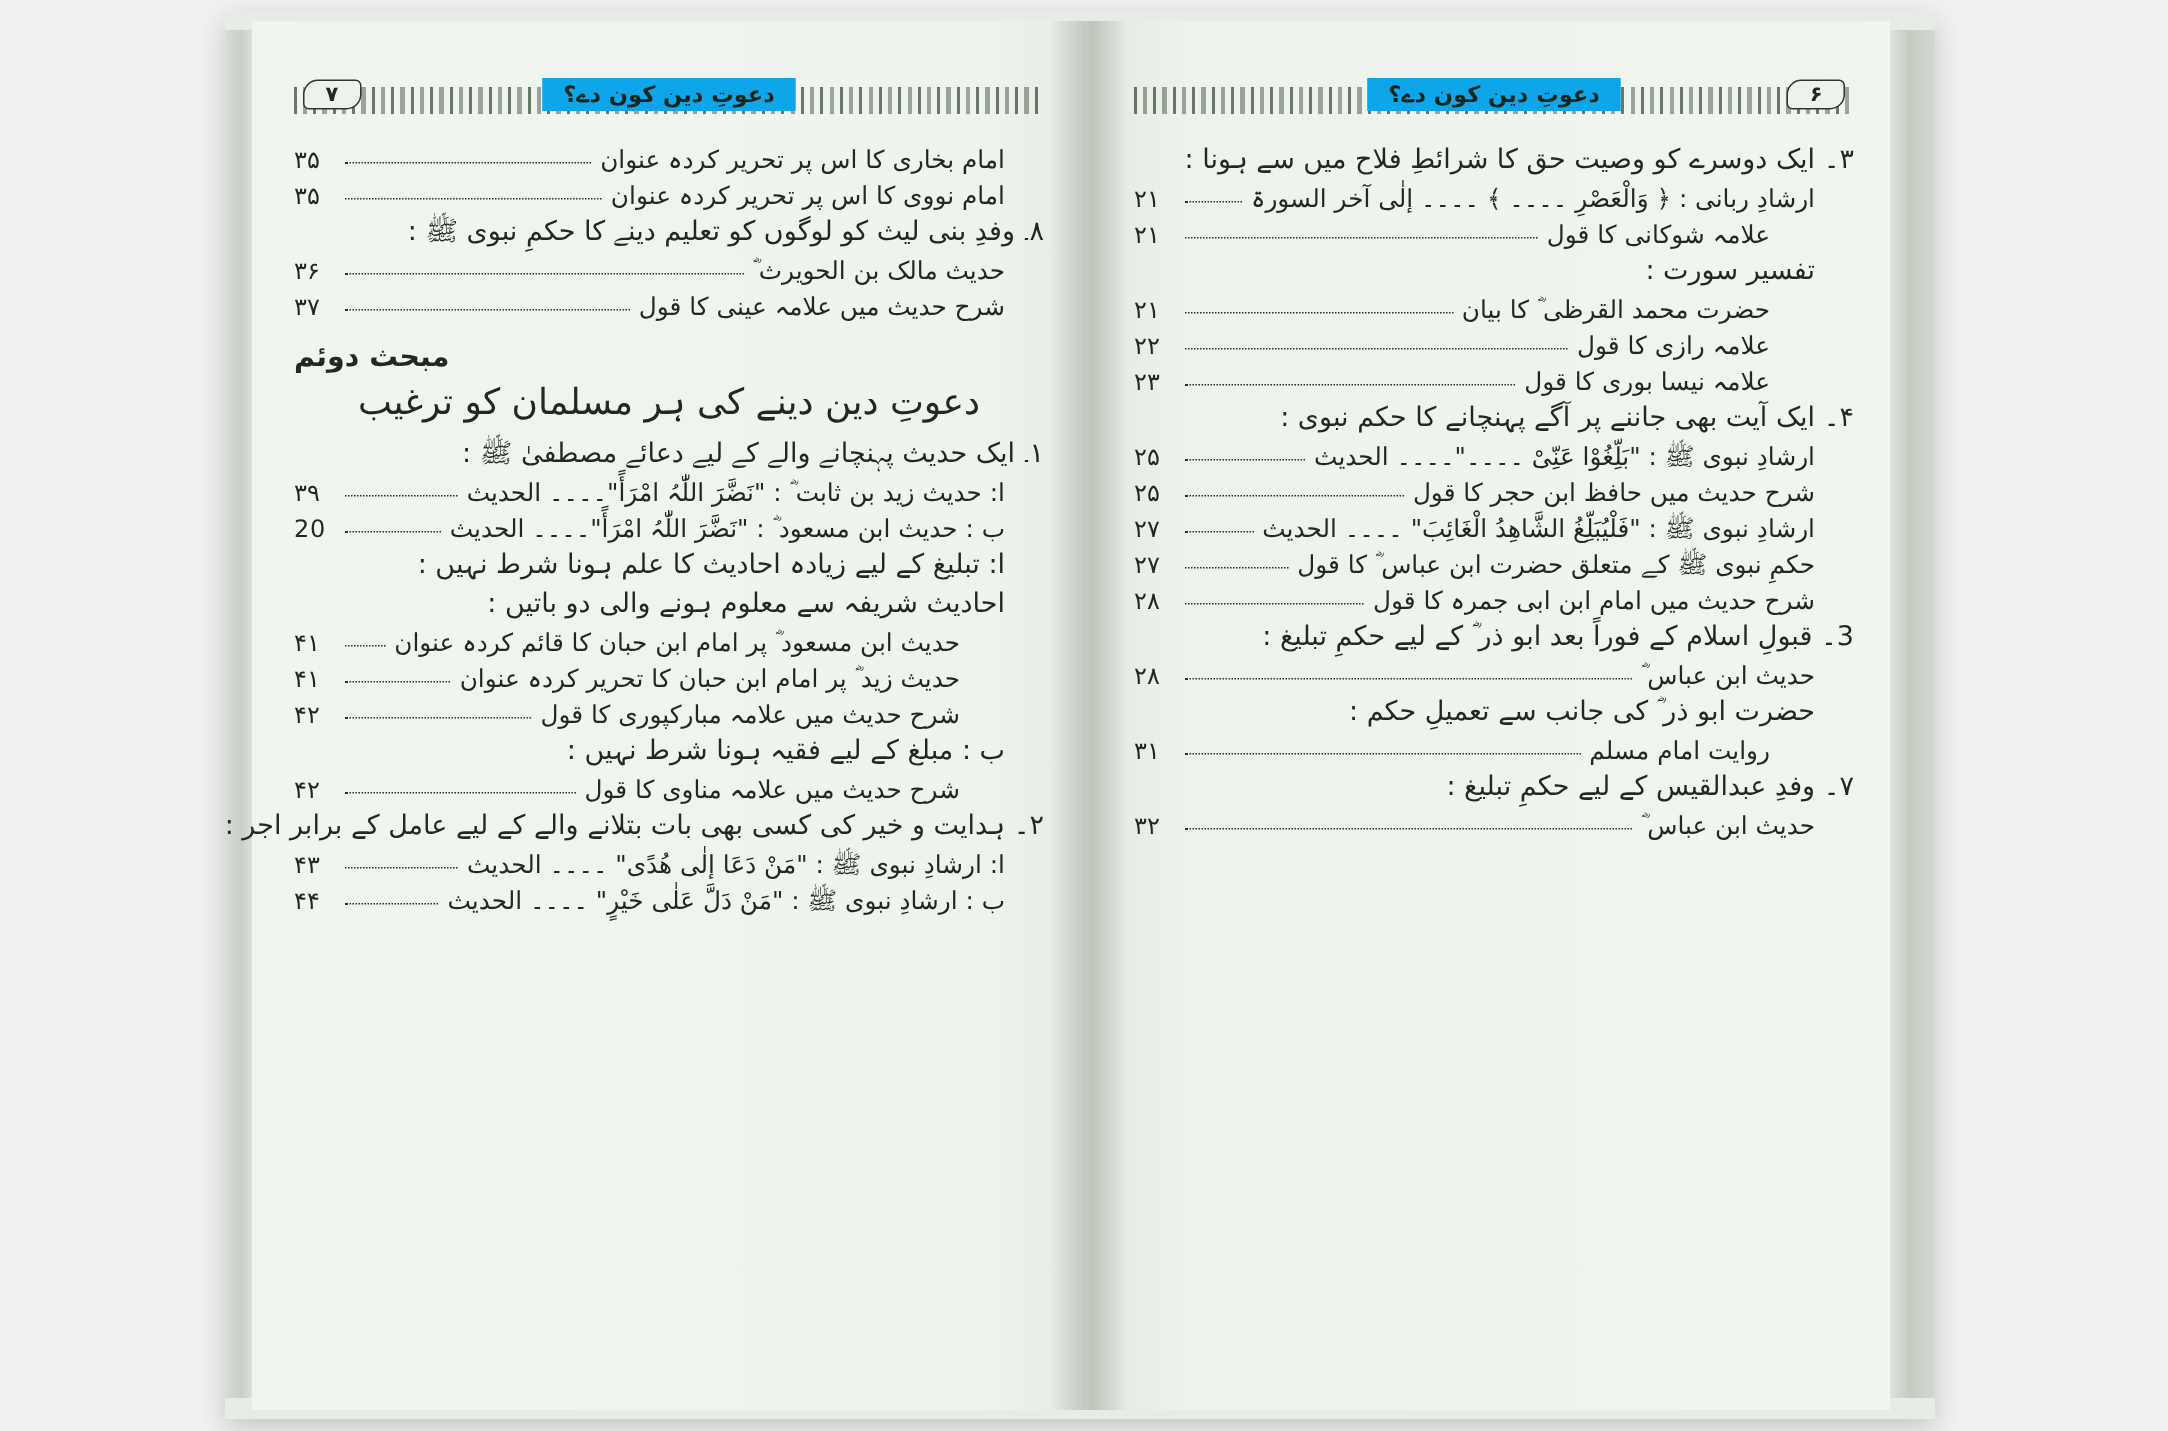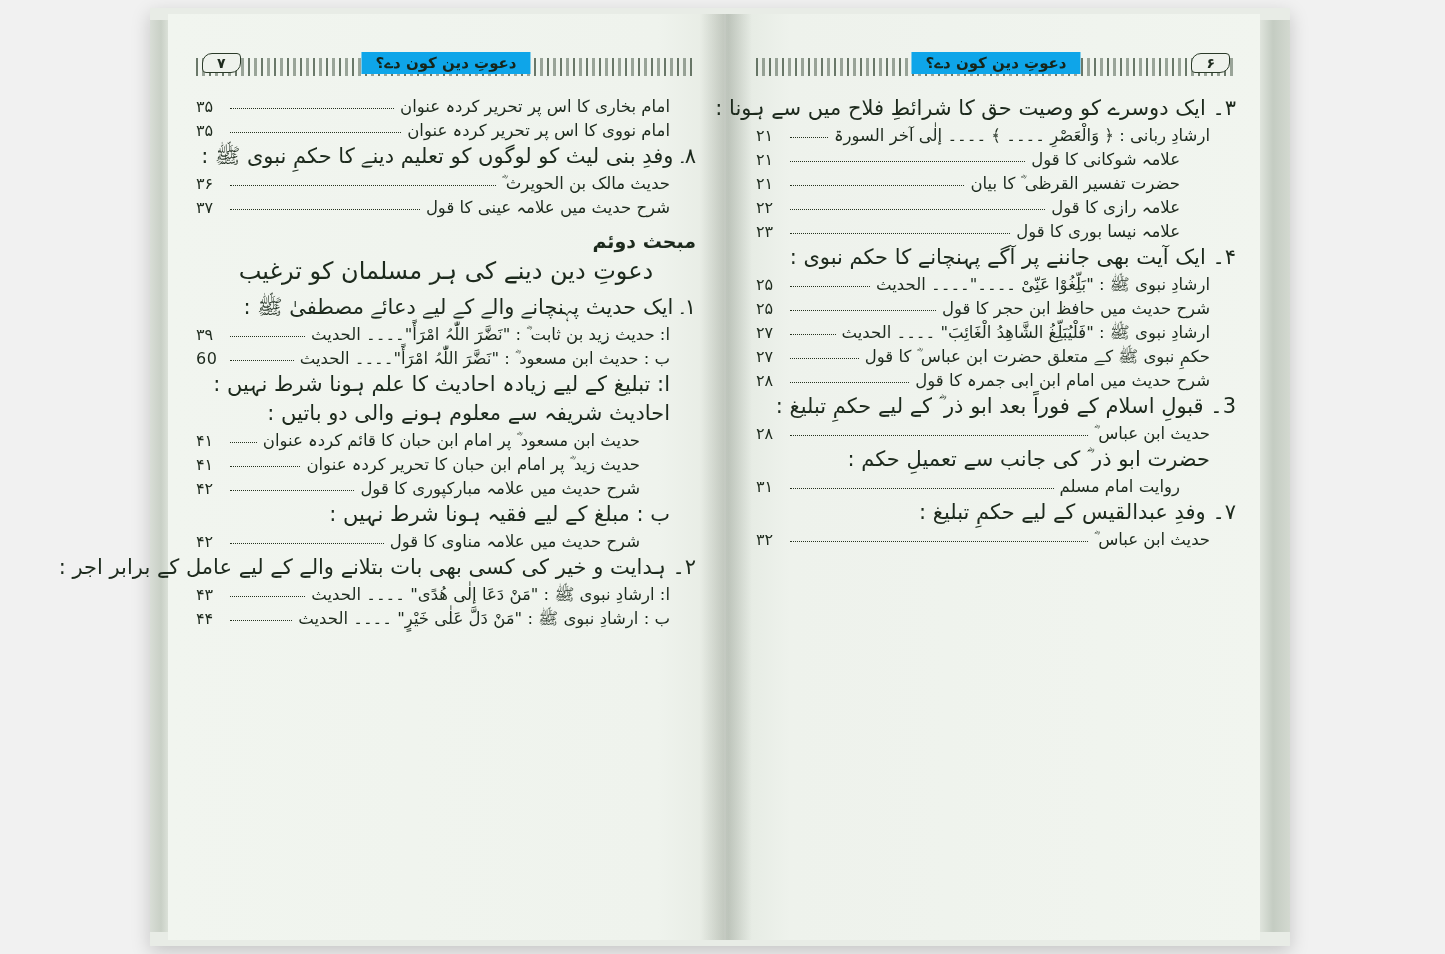--- a/index.html
+++ b/index.html
@@ -140,28 +140,28 @@
   .row .num {
     flex: 0 0 auto;
     font-size: 16px;
     letter-spacing: .5px;
     min-width: 28px;
     text-align: left;
   }
   
   .plain {
     margin: 0 0 8px 0;
-    font-size: 21px;
+    font-size: 18px;
     white-space: nowrap;
   }
   .plain.indent-r  { padding-right: 26px; }
   .row.indent-r  { padding-right: 26px; }
   .row.indent-r2 { padding-right: 56px; }
   .sect-1 {
-    text-align: right;
+    text-align: left;
     font-size: 19px;
     font-weight: bold;
     margin: 16px 0 8px 0;
   }
   .sect-2 {
     text-align: center;
     font-size: 24px;
     font-weight: normal;
     margin: 2px 0 14px 0;
     letter-spacing: .5px;
@@ -211,21 +211,21 @@
         <div class="sect-2">دعوتِ دین دینے کی ہر مسلمان کو ترغیب</div>
         <div class="plain">۱۔ ایک حدیث پہنچانے والے کے لیے دعائے مصطفیٰ ﷺ :</div>
         <div class="row indent-r">
           <span class="txt">ا: حدیث زید بن ثابت ؓ : "نَضَّرَ اللّٰہُ امْرَأً"۔۔۔۔ الحدیث</span>
           <span class="dots"></span>
           <span class="num">۳۹</span>
         </div>
         <div class="row indent-r">
           <span class="txt">ب : حدیث ابن مسعود ؓ : "نَضَّرَ اللّٰہُ امْرَأً"۔۔۔۔ الحدیث</span>
           <span class="dots"></span>
-          <span class="num">60</span>
+          <span class="num">20</span>
         </div>
         <div class="plain indent-r">ا: تبلیغ کے لیے زیادہ احادیث کا علم ہونا شرط نہیں :</div>
         <div class="plain indent-r">احادیث شریفہ سے معلوم ہونے والی دو باتیں :</div>
         <div class="row indent-r2">
           <span class="txt">حدیث ابن مسعود ؓ پر امام ابن حبان کا قائم کردہ عنوان</span>
           <span class="dots"></span>
           <span class="num">۴۱</span>
         </div>
         <div class="row indent-r2">
           <span class="txt">حدیث زید ؓ پر امام ابن حبان کا تحریر کردہ عنوان</span>
@@ -268,22 +268,23 @@
         <div class="row indent-r">
           <span class="txt">ارشادِ ربانی : ﴿ وَالْعَصْرِ ۔۔۔۔ ﴾ ۔۔۔۔ إلٰی آخر السورۃ</span>
           <span class="dots"></span>
           <span class="num">۲۱</span>
         </div>
         <div class="row indent-r2">
           <span class="txt">علامہ شوکانی کا قول</span>
           <span class="dots"></span>
           <span class="num">۲۱</span>
         </div>
-        <div class="row indent-r2">
-          <span class="txt">حضرت تفسیر القرظی ؓ کا بیان</span>
+        <div class="plain indent-r">تفسیر سورت :</div>
+        <div class="row indent-r2">
+          <span class="txt">حضرت محمد القرظی ؓ کا بیان</span>
           <span class="dots"></span>
           <span class="num">۲۱</span>
         </div>
         <div class="row indent-r2">
           <span class="txt">علامہ رازی کا قول</span>
           <span class="dots"></span>
           <span class="num">۲۲</span>
         </div>
         <div class="row indent-r2">
           <span class="txt">علامہ نیسا بوری کا قول</span>

